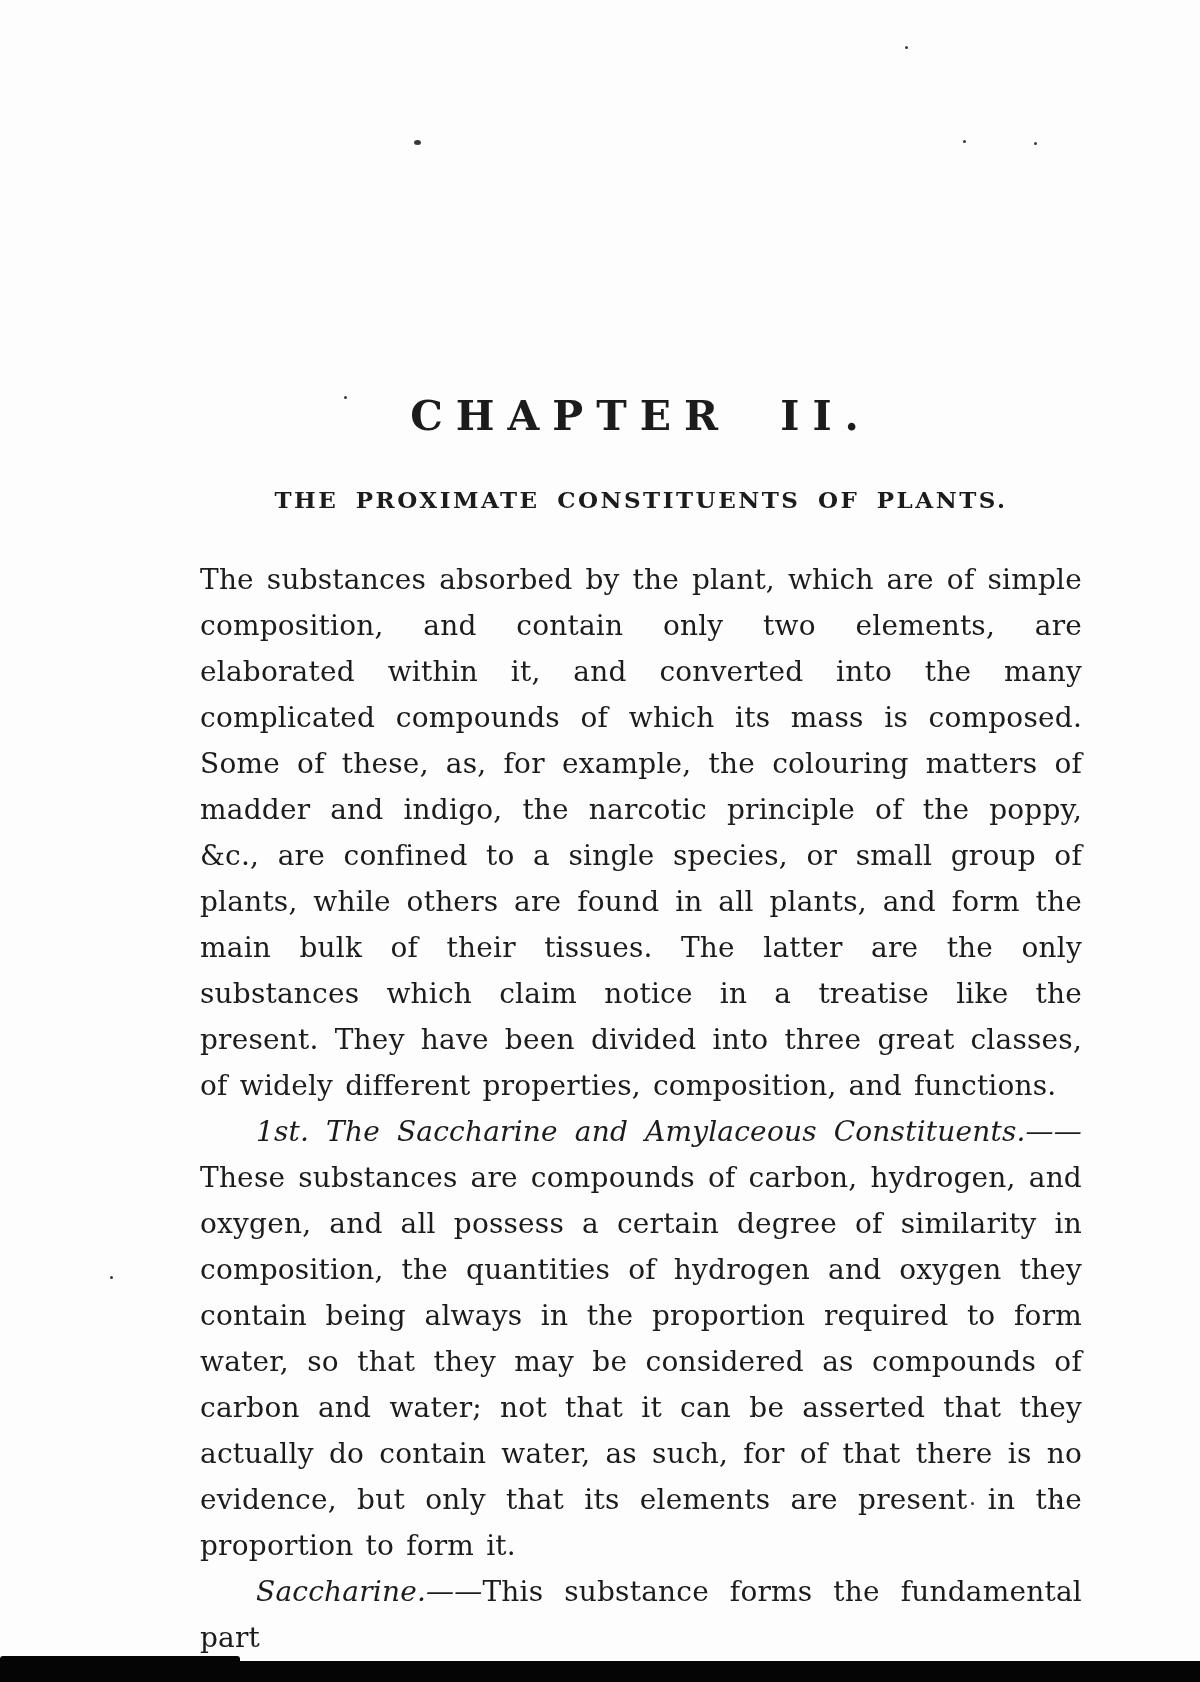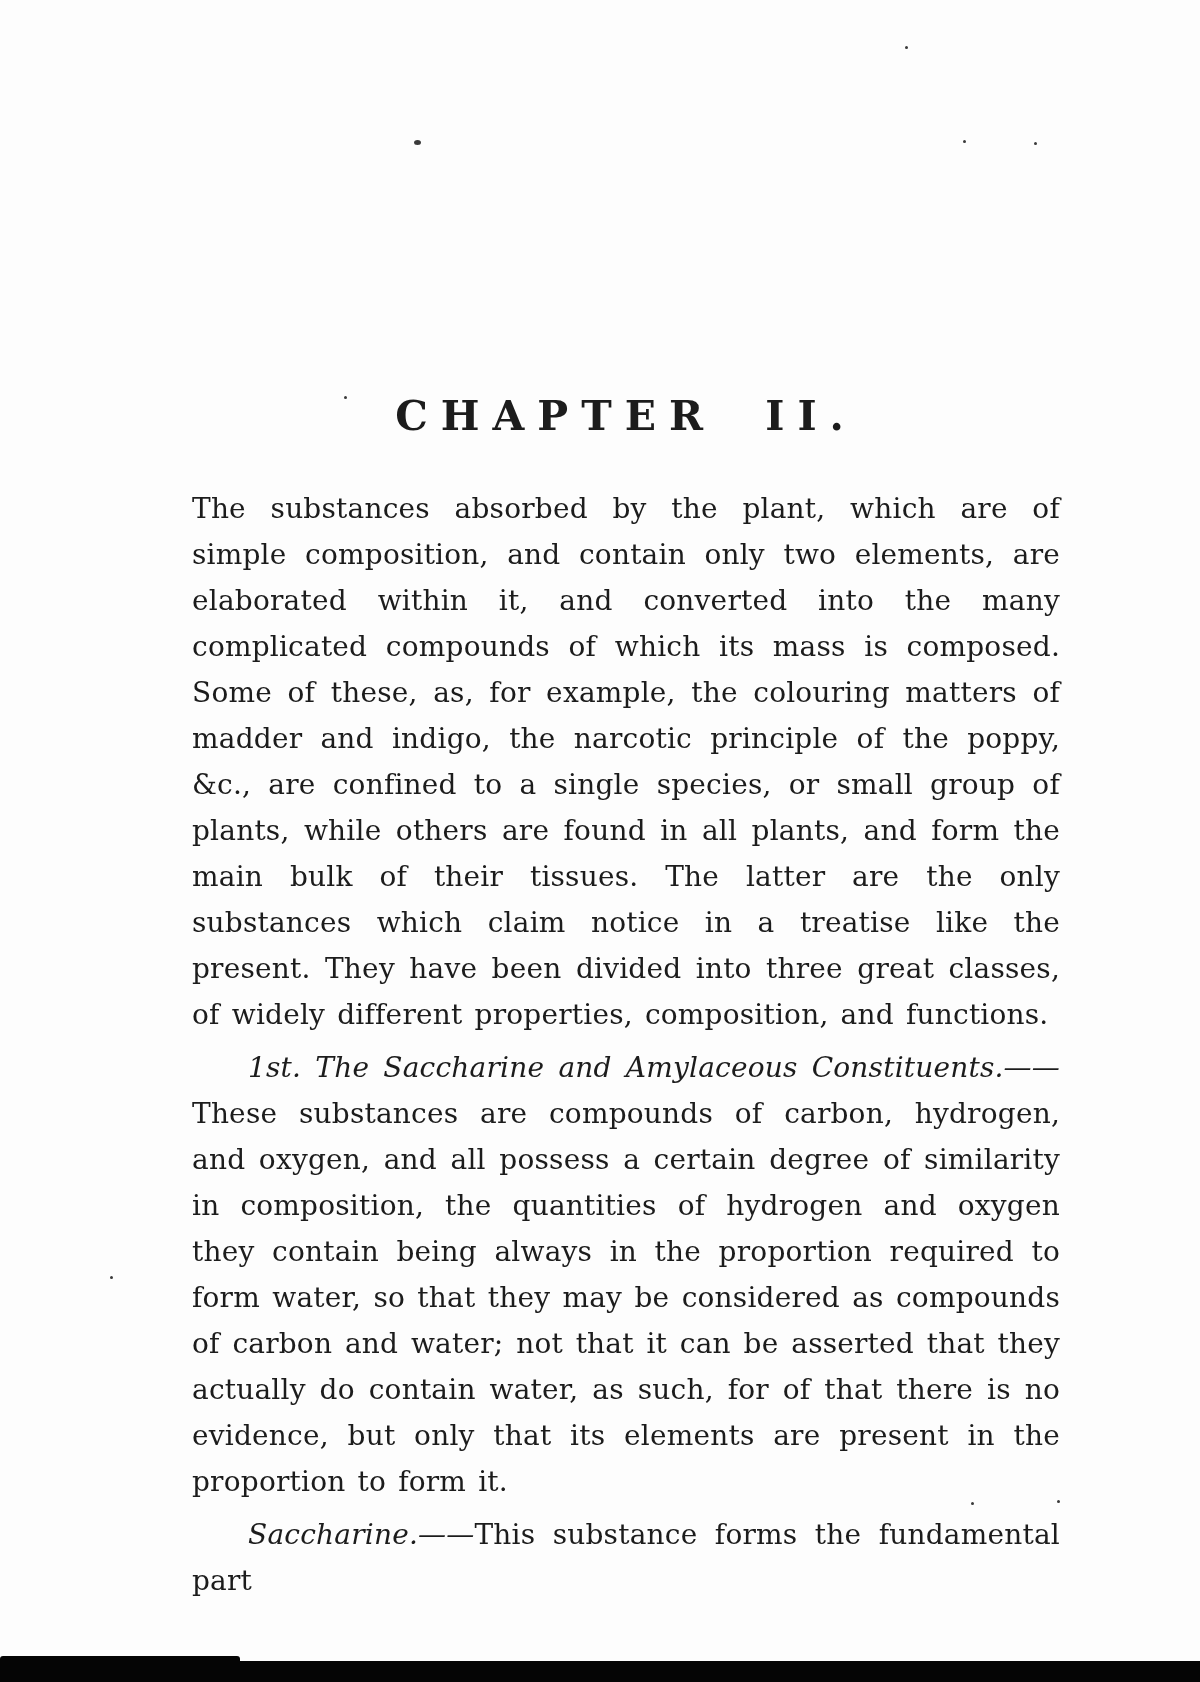--- a/index.html
+++ b/index.html
@@ -11,21 +11,21 @@
     position: relative;
     width: 1200px;
     height: 1682px;
     background: #fdfdfd;
     overflow: hidden;
     font-family: "DejaVu Serif", serif;
     color: #1c1c1c;
   }
   .content {
     position: absolute;
-    left: 185px;
+    left: 200px;
     top: 392px;
     width: 882px;
   }
   .chapter-title {
     margin: 0 0 46px 0;
     text-align: center;
     font-size: 41px;
     font-weight: 700;
     letter-spacing: 13px;
     word-spacing: 22px;
@@ -34,21 +34,21 @@
   .section-title {
     margin: 0 0 44px 0;
     text-align: center;
     font-size: 23px;
     font-weight: 700;
     letter-spacing: 2.5px;
     word-spacing: 7px;
     white-space: nowrap;
   }
   .par {
-    margin: 7px;
+    margin: 0;
     font-size: 28px;
     line-height: 46px;
     text-align: justify;
     word-spacing: 3px;
     letter-spacing: 0.2px;
   }
   .par.indented {
     text-indent: 56px;
   }
   .lead {
@@ -87,20 +87,21 @@
   <div class="speck" style="left:963px; top:140px; width:3px; height:3px;"></div>
   <div class="speck" style="left:1034px; top:142px; width:3px; height:3px;"></div>
   <div class="speck" style="left:344px; top:396px; width:3px; height:3px;"></div>
   <div class="speck" style="left:110px; top:1276px; width:3px; height:3px;"></div>
   <div class="speck" style="left:971px; top:1502px; width:3px; height:3px;"></div>
   <div class="speck" style="left:1057px; top:1500px; width:3px; height:3px;"></div>
 
   <div class="content">
     <h1 class="chapter-title">CHAPTER II.</h1>
 
+    <h2 class="section-title">THE PROXIMATE CONSTITUENTS OF PLANTS.</h2>
 
     <p class="par"><span>The substances absorbed by the plant, which are of simple composition, and contain only two elements, are elaborated within it, and converted into the many complicated compounds of which its mass is composed.  Some of these, as, for example, the colouring matters of madder and indigo, the narcotic principle of the poppy, &amp;c., are confined to a single species, or small group of plants, while others are found in all plants, and form the main bulk of their tissues. The latter are the only substances which claim notice in a treatise like the present.  They have been divided into three great classes, of widely different properties, composition, and functions.</span></p>
 
     <p class="par indented"><span class="lead">1st. The Saccharine and Amylaceous Constituents.——</span><span>These substances are compounds of carbon, hydrogen, and oxygen, and all possess a certain degree of similarity in composition, the quantities of hydrogen and oxygen they contain being always in the proportion required to form water, so that they may be considered as compounds of carbon and water; not that it can be asserted that they actually do contain water, as such, for of that there is no evidence, but only that its elements are present in the proportion to form it.</span></p>
 
     <p class="par indented"><span class="lead">Saccharine.——</span><span>This substance forms the fundamental part</span></p>
   </div>
 
   <div class="bottom-bar-bump"></div>
   <div class="bottom-bar"></div>

